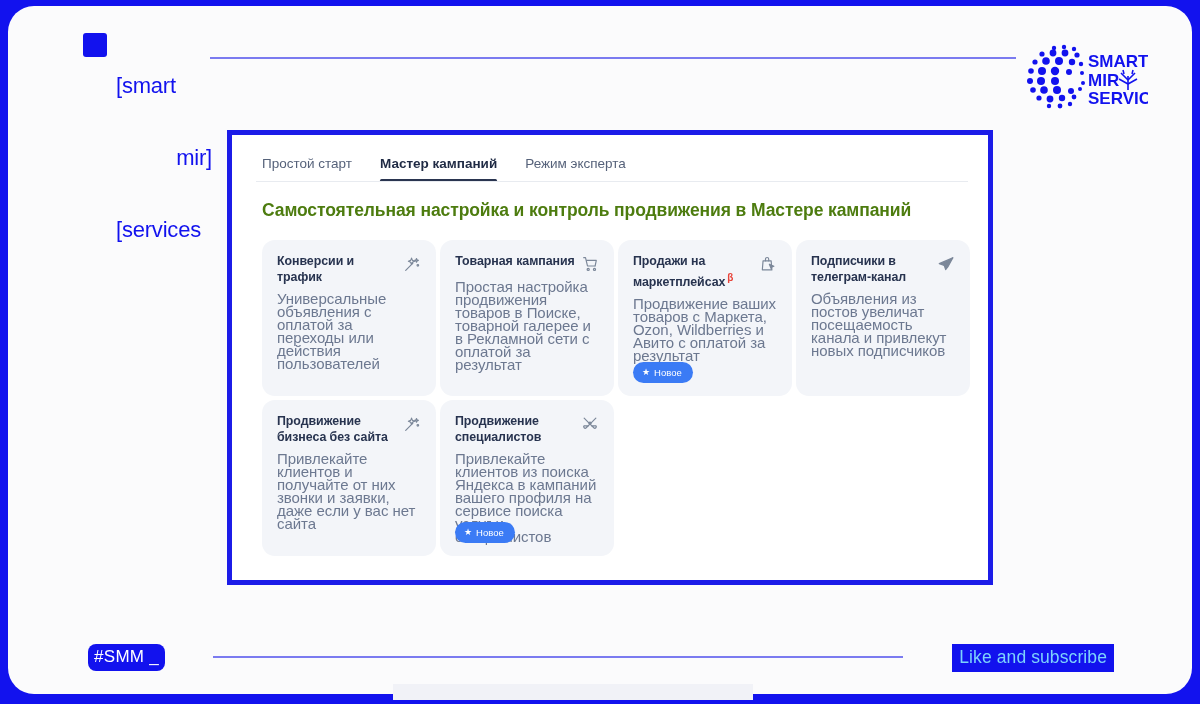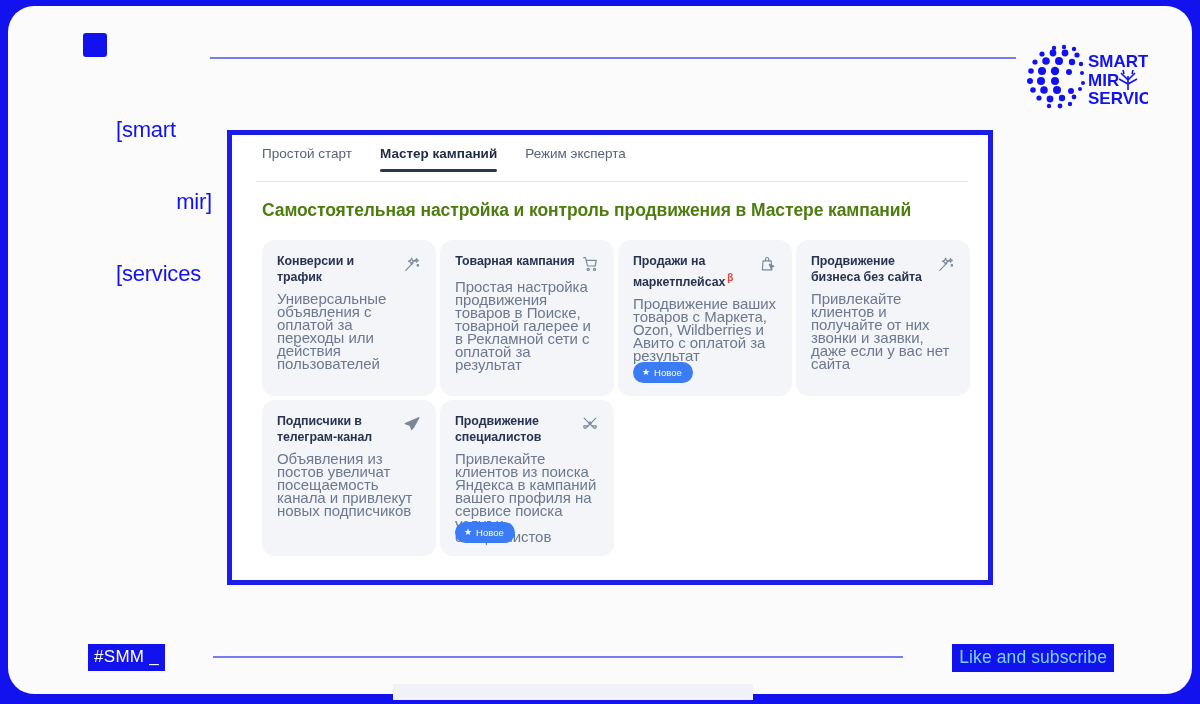--- a/index.html
+++ b/index.html
@@ -46,21 +46,21 @@
     position: absolute;
     left: 108px;
     top: 20px;
     width: 96px;
     color: #1212ee;
     font-size: 22px;
     line-height: 24px;
     letter-spacing: -0.2px;
     white-space: pre;
   }
-  .brand-l1 { text-align: left; margin-top: 44px; }
+  .brand-l1 { text-align: left; }
   .brand-l2 { text-align: right; }
   .brand-l3 { text-align: left; white-space: nowrap; }
 
   .header-rule {
     position: absolute;
     left: 202px;
     top: 51px;
     width: 806px;
     height: 2px;
     background: #7b7bf0;
@@ -86,21 +86,21 @@
     height: 455px;
     background: #ffffff;
     border: 5px solid #1c1ce8;
     box-sizing: border-box;
   }
 
   
   .tabs {
     position: absolute;
     left: 30px;
-    top: 11px;
+    top: 21px;
     display: flex;
     align-items: flex-end;
     gap: 28px;
   }
   .tab {
     font-size: 13.5px;
     color: #56627a;
     padding-bottom: 11px;
     position: relative;
     cursor: pointer;
@@ -215,20 +215,21 @@
   .footer-tag {
     position: absolute;
     left: 80px;
     top: 638px;
     background: #1212ee;
     color: #ffffff;
     font-size: 17px;
     padding: 3px 6px 4px 6px;
     white-space: nowrap;
     letter-spacing: 0.3px;
+    border-radius: 8px;
   }
   .footer-rule {
     position: absolute;
     left: 205px;
     top: 650px;
     width: 690px;
     height: 2px;
     background: #7b7bf0;
   }
   .footer-cta {
@@ -378,44 +379,44 @@
           </div>
           <div class="card-desc">Продвижение ваших товаров с Маркета, Ozon, Wildberries и Авито с оплатой за результат</div>
           <div class="badge-new">
             <span class="badge-star">★</span>
             <span>Новое</span>
           </div>
         </div>
 
         <div class="card">
           <div class="card-head">
+            <div class="card-title">Подписчики в телеграм-канал</div>
+            <span class="card-icon">
+              <svg viewBox="0 0 20 20" fill="none" stroke="#7b8799" stroke-width="1.3" stroke-linejoin="round">
+                <path d="M17.5 3.2 L2.5 9.6 L8 11.5 L17.5 3.2 Z" fill="#7b8799"></path>
+                <path d="M8 11.5 L9.6 16.3 L12 13.2 L17.5 3.2 Z" fill="#7b8799"></path>
+              </svg>
+            </span>
+          </div>
+          <div class="card-desc">Объявления из постов увеличат посещаемость канала и привлекут новых подписчиков</div>
+        </div>
+
+        <div class="card">
+          <div class="card-head">
             <div class="card-title">Продвижение бизнеса без сайта</div>
             <span class="card-icon">
               <svg viewBox="0 0 20 20" fill="none" stroke="#7b8799" stroke-width="1.3" stroke-linecap="round" stroke-linejoin="round">
                 <path d="M3 17 L11 9"></path>
                   <path d="M9.5 3.5 L10.5 6 L13 7 L10.5 8 L9.5 10.5 L8.5 8 L6 7 L8.5 6 Z"></path>
                 <path d="M15 4 l0.6 1.4 l1.4 0.6 l-1.4 0.6 l-0.6 1.4 l-0.6 -1.4 l-1.4 -0.6 l1.4 -0.6 Z"></path>
                 <circle cx="16.5" cy="11.5" r="0.9"></circle>
               </svg>
             </span>
           </div>
           <div class="card-desc">Привлекайте клиентов и получайте от них звонки и заявки, даже если у вас нет сайта</div>
-        </div>
-
-        <div class="card">
-          <div class="card-head">
-            <div class="card-title">Подписчики в телеграм-канал</div>
-            <span class="card-icon">
-              <svg viewBox="0 0 20 20" fill="none" stroke="#7b8799" stroke-width="1.3" stroke-linejoin="round">
-                <path d="M17.5 3.2 L2.5 9.6 L8 11.5 L17.5 3.2 Z" fill="#7b8799"></path>
-                <path d="M8 11.5 L9.6 16.3 L12 13.2 L17.5 3.2 Z" fill="#7b8799"></path>
-              </svg>
-            </span>
-          </div>
-          <div class="card-desc">Объявления из постов увеличат посещаемость канала и привлекут новых подписчиков</div>
         </div>
 
         <div class="card">
           <div class="card-head">
             <div class="card-title">Продвижение специалистов</div>
             <span class="card-icon">
               <svg viewBox="0 0 20 20" fill="none" stroke="#7b8799" stroke-width="1.3" stroke-linecap="round" stroke-linejoin="round">
                 <path d="M3.5 3.5 L12 12"></path>
                   <path d="M16.5 3.5 L8 12"></path>
                 <path d="M12 12 l2.2 2.2 a1.6 1.6 0 0 0 2.3 -2.3 Z"></path>

